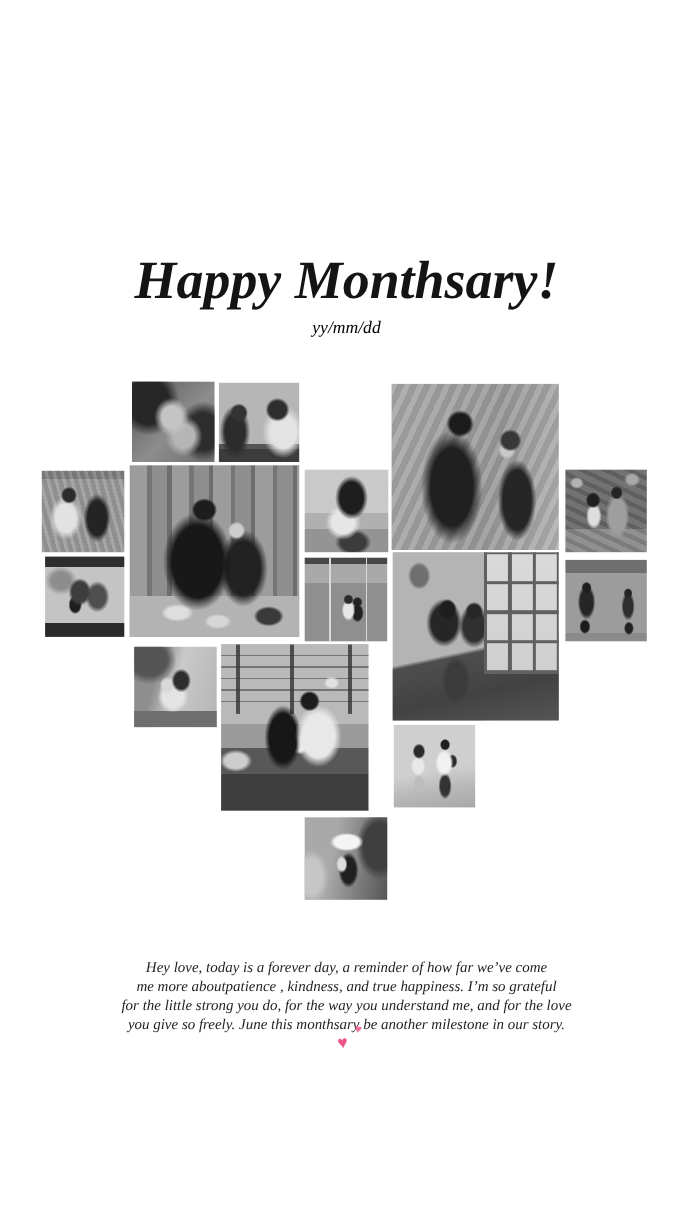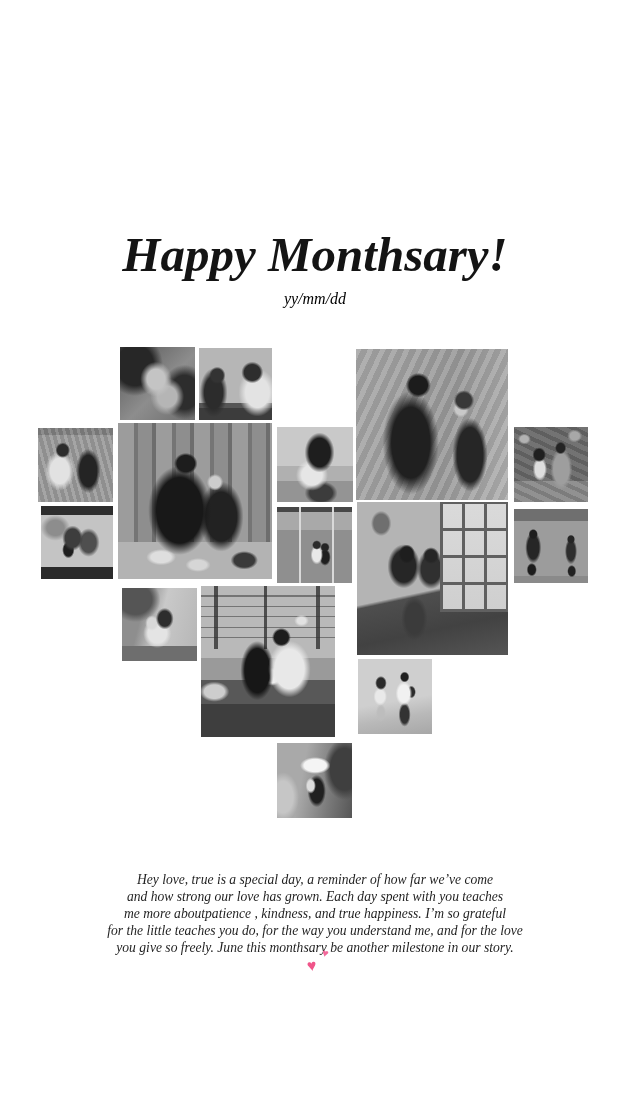--- a/index.html
+++ b/index.html
@@ -176,23 +176,22 @@
     <div class="t" id="p9" aria-label="couple on swing in field"></div>
     <div class="t" id="p10" aria-label="couple at table by bright window"></div>
     <div class="t" id="p11" aria-label="couple riding bicycles on road"></div>
     <div class="t" id="p12" aria-label="couple on scooter by mountains"></div>
     <div class="t" id="p13" aria-label="couple kissing with bouquet by the road"></div>
     <div class="t" id="p14" aria-label="couple holding hands on the beach"></div>
     <div class="t" id="p15" aria-label="couple under umbrella in the rain"></div>
   </div>
 
   <div class="message">
-    <div>Hey love, true is a special day, a reminder of how far we’ve come</div>
-    <div>and how strong our love has grown. Each day spent with you teaches</div>
+    <div>Hey love, today is a forever day, a reminder of how far we’ve come</div>
     <div>me more aboutpatience , kindness, and true happiness. I’m so grateful</div>
-    <div>for the little teaches you do, for the way you understand me, and for the love</div>
+    <div>for the little strong you do, for the way you understand me, and for the love</div>
     <div>you give so freely. June this monthsary be another milestone in our story.</div>
     <div>
       <span class="hearts"><i class="hb">♥</i><i class="hs">♥</i></span>
     </div>
   </div>
 
 </div>
 
 </body></html>

